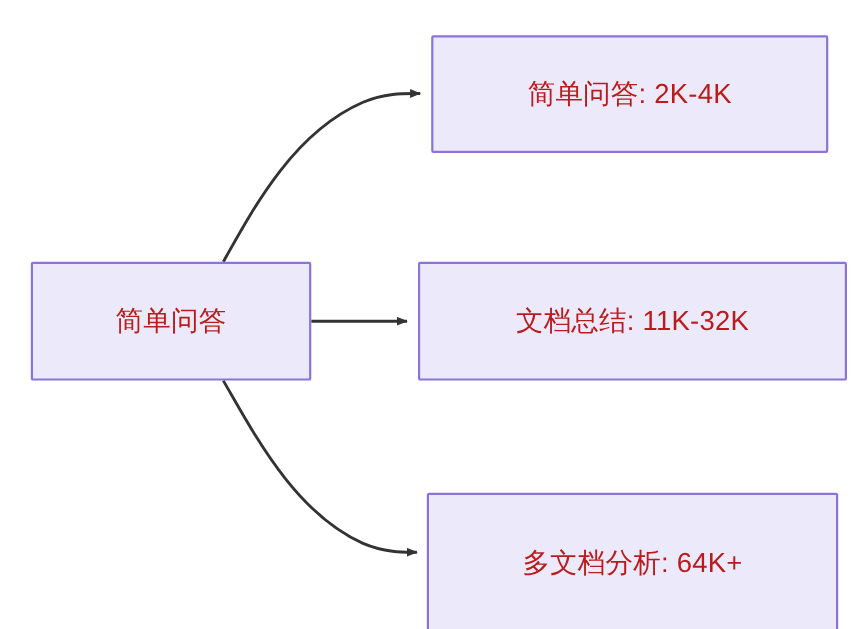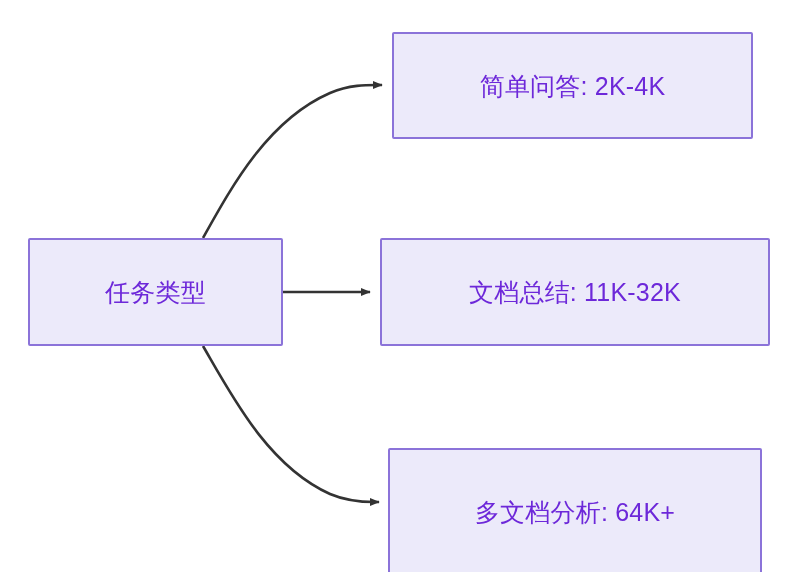--- a/index.html
+++ b/index.html
@@ -25,21 +25,21 @@
   }
   .node {
     position: absolute;
     box-sizing: border-box;
     background: #ECEAFA;
     border: 2px solid #8B73D9;
     border-radius: 2px;
     display: flex;
     align-items: center;
     justify-content: center;
-    color: #6d28d9;
+    color: #b91c1c;
     font-size: 25px;
     line-height: 1.2;
     white-space: nowrap;
     letter-spacing: 0.2px;
   }
   #node-source {
     left: 28px;
     top: 238px;
     width: 255px;
     height: 108px;
@@ -79,21 +79,21 @@
     </defs>
 
     <path d="M 203 238 C 232 186, 268 120, 330 93 C 351 84, 370 85, 382 85" fill="none" stroke="#333333" stroke-width="2.6" marker-end="url(#arrowhead)"></path>
 
     <path d="M 283 292 L 370 292" fill="none" stroke="#333333" stroke-width="2.6" marker-end="url(#arrowhead)"></path>
 
     <path d="M 203 346 C 232 396, 268 466, 330 494 C 351 503, 370 502, 379 502" fill="none" stroke="#333333" stroke-width="2.6" marker-end="url(#arrowhead)"></path>
   </svg>
 
   <div class="node" id="node-source">
-    <span class="node-label">任务类型</span>
+    <span class="node-label">简单问答</span>
   </div>
 
   <div class="node" id="node-task-1">
     <span class="node-label">简单问答: 2K-4K</span>
   </div>
 
   <div class="node" id="node-task-2">
     <span class="node-label">文档总结: 11K-32K</span>
   </div>
 

